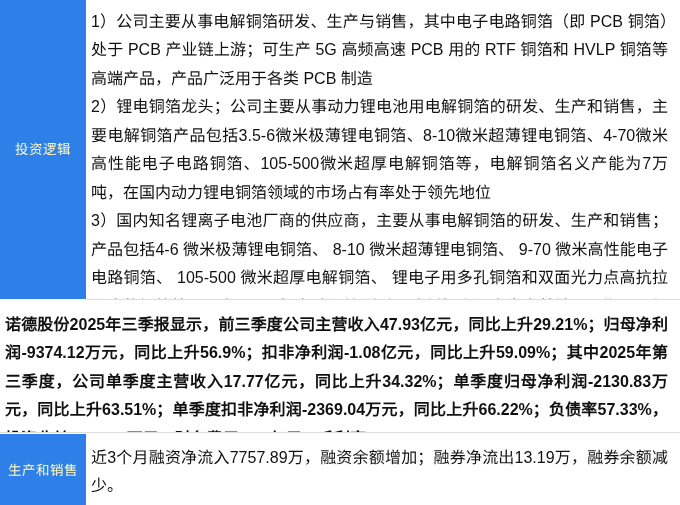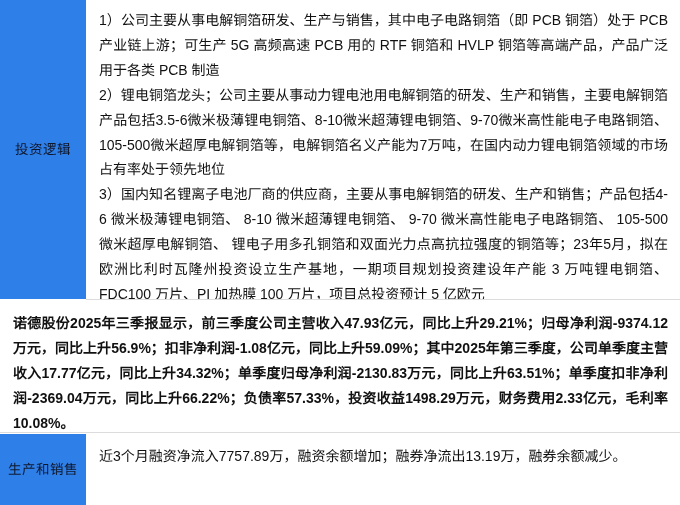--- a/index.html
+++ b/index.html
@@ -28,40 +28,40 @@
     align-items: stretch;
     border-bottom: 1px solid #ffffff;
   }
   .row:last-child {
     border-bottom: none;
   }
   .label-cell {
     flex: 0 0 86px;
     width: 86px;
     background: #2f7fe8;
-    color: #0f172a;
+    color: #fef9c3;
     font-size: 13.5px;
     line-height: 1.45;
     display: flex;
     align-items: center;
     justify-content: center;
     text-align: center;
     letter-spacing: 0.5px;
     box-sizing: border-box;
     border-bottom: 1px solid #ffffff;
     font-weight: 400;
   }
   .row:last-child .label-cell {
     border-bottom: none;
   }
   .content-cell {
     flex: 1 1 auto;
     box-sizing: border-box;
-    padding: 9px 12px 9px 13px;
-    font-size: 14px;
+    padding: 9px 12px 9px 5px;
+    font-size: 16px;
     line-height: 1.78;
     color: #111111;
     text-align: justify;
     background: #ffffff;
     border-bottom: 1px solid #dcdcdc;
     overflow: hidden;
   }
   .row:last-child .content-cell {
     border-bottom: none;
   }
@@ -89,21 +89,21 @@
 </style>
 </head>
 <body>
 
 <div class="sheet">
 
   <div class="row row-logic">
     <div class="label-cell">投资逻辑</div>
     <div class="content-cell">
       <p>1）公司主要从事电解铜箔研发、生产与销售，其中电子电路铜箔（即 PCB 铜箔）处于 PCB 产业链上游；可生产 5G 高频高速 PCB 用的 RTF 铜箔和 HVLP 铜箔等高端产品，产品广泛用于各类 PCB 制造</p>
-      <p>2）锂电铜箔龙头；公司主要从事动力锂电池用电解铜箔的研发、生产和销售，主要电解铜箔产品包括3.5-6微米极薄锂电铜箔、8-10微米超薄锂电铜箔、9-70微米高性能电子电路铜箔、105-500微米超厚电解铜箔等，电解铜箔名义产能为7万吨，在国内动力锂电铜箔领域的市场占有率处于领先地位</p>
+      <p>2）锂电铜箔龙头；公司主要从事动力锂电池用电解铜箔的研发、生产和销售，主要电解铜箔产品包括3.5-6微米极薄锂电铜箔、8-10微米超薄锂电铜箔、4-70微米高性能电子电路铜箔、105-500微米超厚电解铜箔等，电解铜箔名义产能为7万吨，在国内动力锂电铜箔领域的市场占有率处于领先地位</p>
       <p>3）国内知名锂离子电池厂商的供应商，主要从事电解铜箔的研发、生产和销售；产品包括4-6 微米极薄锂电铜箔、 8-10 微米超薄锂电铜箔、 9-70 微米高性能电子电路铜箔、 105-500 微米超厚电解铜箔、 锂电子用多孔铜箔和双面光力点高抗拉强度的铜箔等；23年5月，拟在欧洲比利时瓦隆州投资设立生产基地，一期项目规划投资建设年产能 3 万吨锂电铜箔、 FDC100 万片、PI 加热膜 100 万片，项目总投资预计 5 亿欧元</p>
     </div>
   </div>
 
   <div class="row row-finance">
     <div class="content-cell">
       <p>诺德股份2025年三季报显示，前三季度公司主营收入47.93亿元，同比上升29.21%；归母净利润-9374.12万元，同比上升56.9%；扣非净利润-1.08亿元，同比上升59.09%；其中2025年第三季度，公司单季度主营收入17.77亿元，同比上升34.32%；单季度归母净利润-2130.83万元，同比上升63.51%；单季度扣非净利润-2369.04万元，同比上升66.22%；负债率57.33%，投资收益1498.29万元，财务费用2.33亿元，毛利率10.08%。</p>
     </div>
   </div>
 

